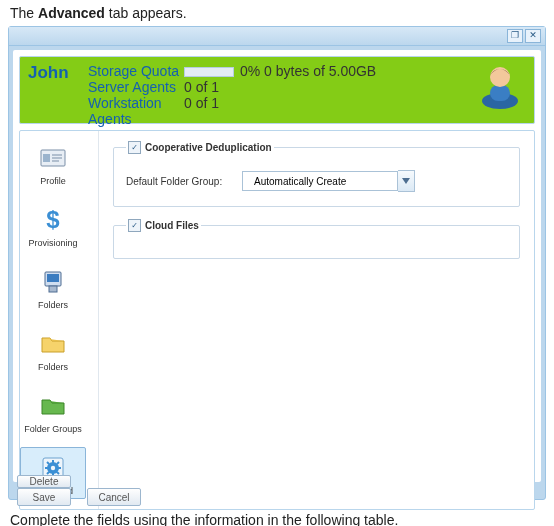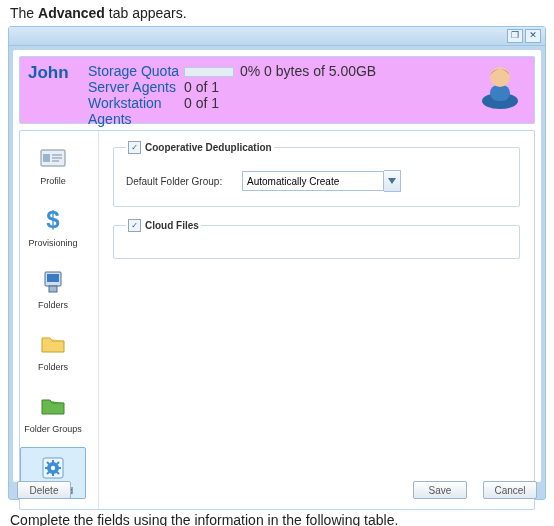--- a/index.html
+++ b/index.html
@@ -49,21 +49,21 @@
     margin: 4px;
     height: 432px;
     border-radius: 2px;
     display: flex;
     flex-direction: column;
   }
   .info-panel {
     margin: 6px;
     border: 1px solid #b9d6ec;
     border-radius: 2px;
-    background: #f0abfc;
+    background: #84cc16;
     padding: 6px 8px;
     display: flex;
     align-items: flex-start;
     position: relative;
     height: 54px;
   }
   .user-name {
     color: #1461b0;
     font-weight: bold;
     font-family: 'Brush Script MT', cursive, Arial;
@@ -174,21 +174,21 @@
     color: #333;
   }
   .combo {
     display: flex;
     align-items: center;
   }
   .combo input {
     border: 1px solid #aac2d7;
     height: 18px;
     font-size: 10px;
-    padding: 0 4px;
+    padding: 0 11px;
     width: 132px;
     background: #fff;
   }
   .combo .drop {
     width: 16px;
     height: 20px;
     border: 1px solid #aac2d7;
     border-left: none;
     background: linear-gradient(#f6fafd,#dbe9f5);
     display: flex;
@@ -199,21 +199,22 @@
   .drop svg { width: 8px; height: 6px; }
   .footer {
     position: absolute;
     bottom: 0;
     left: 0;
     right: 0;
     height: 24px;
     padding: 4px 8px 0 8px;
     display: flex;
     justify-content: space-between;
-    align-items: flex-end;
+    align-items: flex-start;
+    flex-direction: column;
   }
   .footer .right { display: flex; gap: 16px; }
   .btn {
     min-width: 54px;
     height: 18px;
     font-size: 10px;
     border: 1px solid #9cb6ce;
     border-radius: 2px;
     background: linear-gradient(#fefefe,#e1e9f1);
     color: #555;

